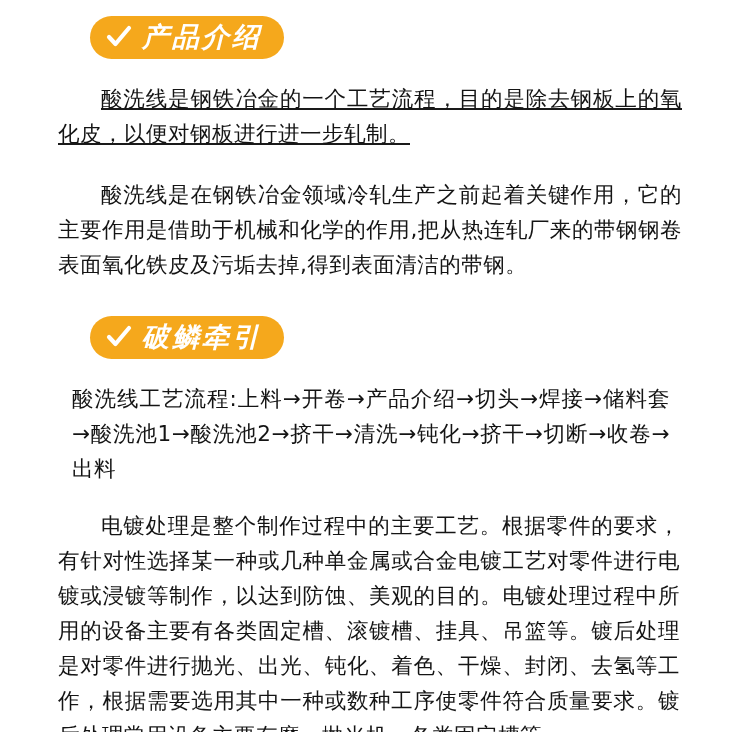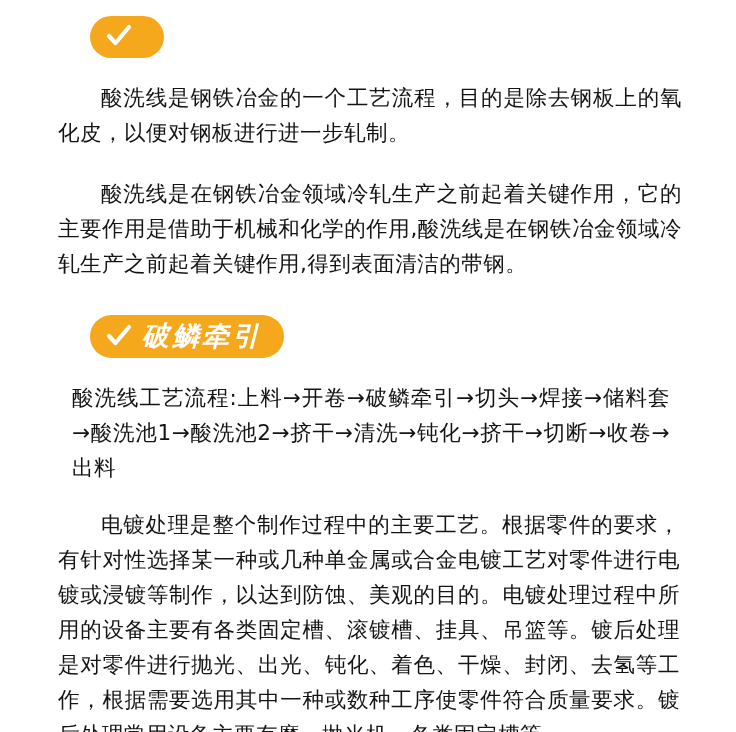--- a/index.html
+++ b/index.html
@@ -67,20 +67,21 @@
     color: #141414;
     margin: 0;
     font-family: "DejaVu Sans", sans-serif;
   }
   .para.indent {
     text-indent: 2em;
   }
   .block-1 {
     margin-top: 22px;
     padding: 0 18px 0 22px;
+    text-decoration: underline;
   }
   .block-2 {
     margin-top: 26px;
     padding: 0 18px 0 22px;
   }
   .block-3 {
     margin-top: 22px;
     padding: 0 30px 0 36px;
   }
   .block-4 {
@@ -93,43 +94,44 @@
 
 <div class="page">
 
   <div class="heading-wrap">
     <div class="heading">
       <span class="heading-check">
         <svg viewBox="0 0 26 26" xmlns="http://www.w3.org/2000/svg">
           <path d="M3 13 L9.5 20 L23 4" stroke="#ffffff" stroke-width="4.2" fill="none" stroke-linecap="round" stroke-linejoin="round"></path>
         </svg>
       </span>
+      <span class="heading-text">产品介绍</span>
     </div>
   </div>
 
   <div class="block-1">
     <p class="para indent">酸洗线是钢铁冶金的一个工艺流程，目的是除去钢板上的氧化皮，以便对钢板进行进一步轧制。</p>
   </div>
 
   <div class="block-2">
-    <p class="para indent">酸洗线是在钢铁冶金领域冷轧生产之前起着关键作用，它的主要作用是借助于机械和化学的作用,酸洗线是在钢铁冶金领域冷轧生产之前起着关键作用,得到表面清洁的带钢。</p>
+    <p class="para indent">酸洗线是在钢铁冶金领域冷轧生产之前起着关键作用，它的主要作用是借助于机械和化学的作用,把从热连轧厂来的带钢钢卷表面氧化铁皮及污垢去掉,得到表面清洁的带钢。</p>
   </div>
 
   <div class="heading-wrap second">
     <div class="heading">
       <span class="heading-check">
         <svg viewBox="0 0 26 26" xmlns="http://www.w3.org/2000/svg">
           <path d="M3 13 L9.5 20 L23 4" stroke="#ffffff" stroke-width="4.2" fill="none" stroke-linecap="round" stroke-linejoin="round"></path>
         </svg>
       </span>
       <span class="heading-text">破鳞牵引</span>
     </div>
   </div>
 
   <div class="block-3">
-    <p class="para">酸洗线工艺流程:上料→开卷→破鳞牵引→切头→焊接→储料套→酸洗池1→酸洗池2→挤干→清洗→钝化→挤干→切断→收卷→出料</p>
+    <p class="para">酸洗线工艺流程:上料→开卷→产品介绍→切头→焊接→储料套→酸洗池1→酸洗池2→挤干→清洗→钝化→挤干→切断→收卷→出料</p>
   </div>
 
   <div class="block-4">
     <p class="para indent">电镀处理是整个制作过程中的主要工艺。根据零件的要求，有针对性选择某一种或几种单金属或合金电镀工艺对零件进行电镀或浸镀等制作，以达到防蚀、美观的目的。电镀处理过程中所用的设备主要有各类固定槽、滚镀槽、挂具、吊篮等。镀后处理是对零件进行抛光、出光、钝化、着色、干燥、封闭、去氢等工作，根据需要选用其中一种或数种工序使零件符合质量要求。镀后处理常用设备主要有磨、抛光机、各类固定槽等。</p>
   </div>
 
 </div>
 
 </body></html>

